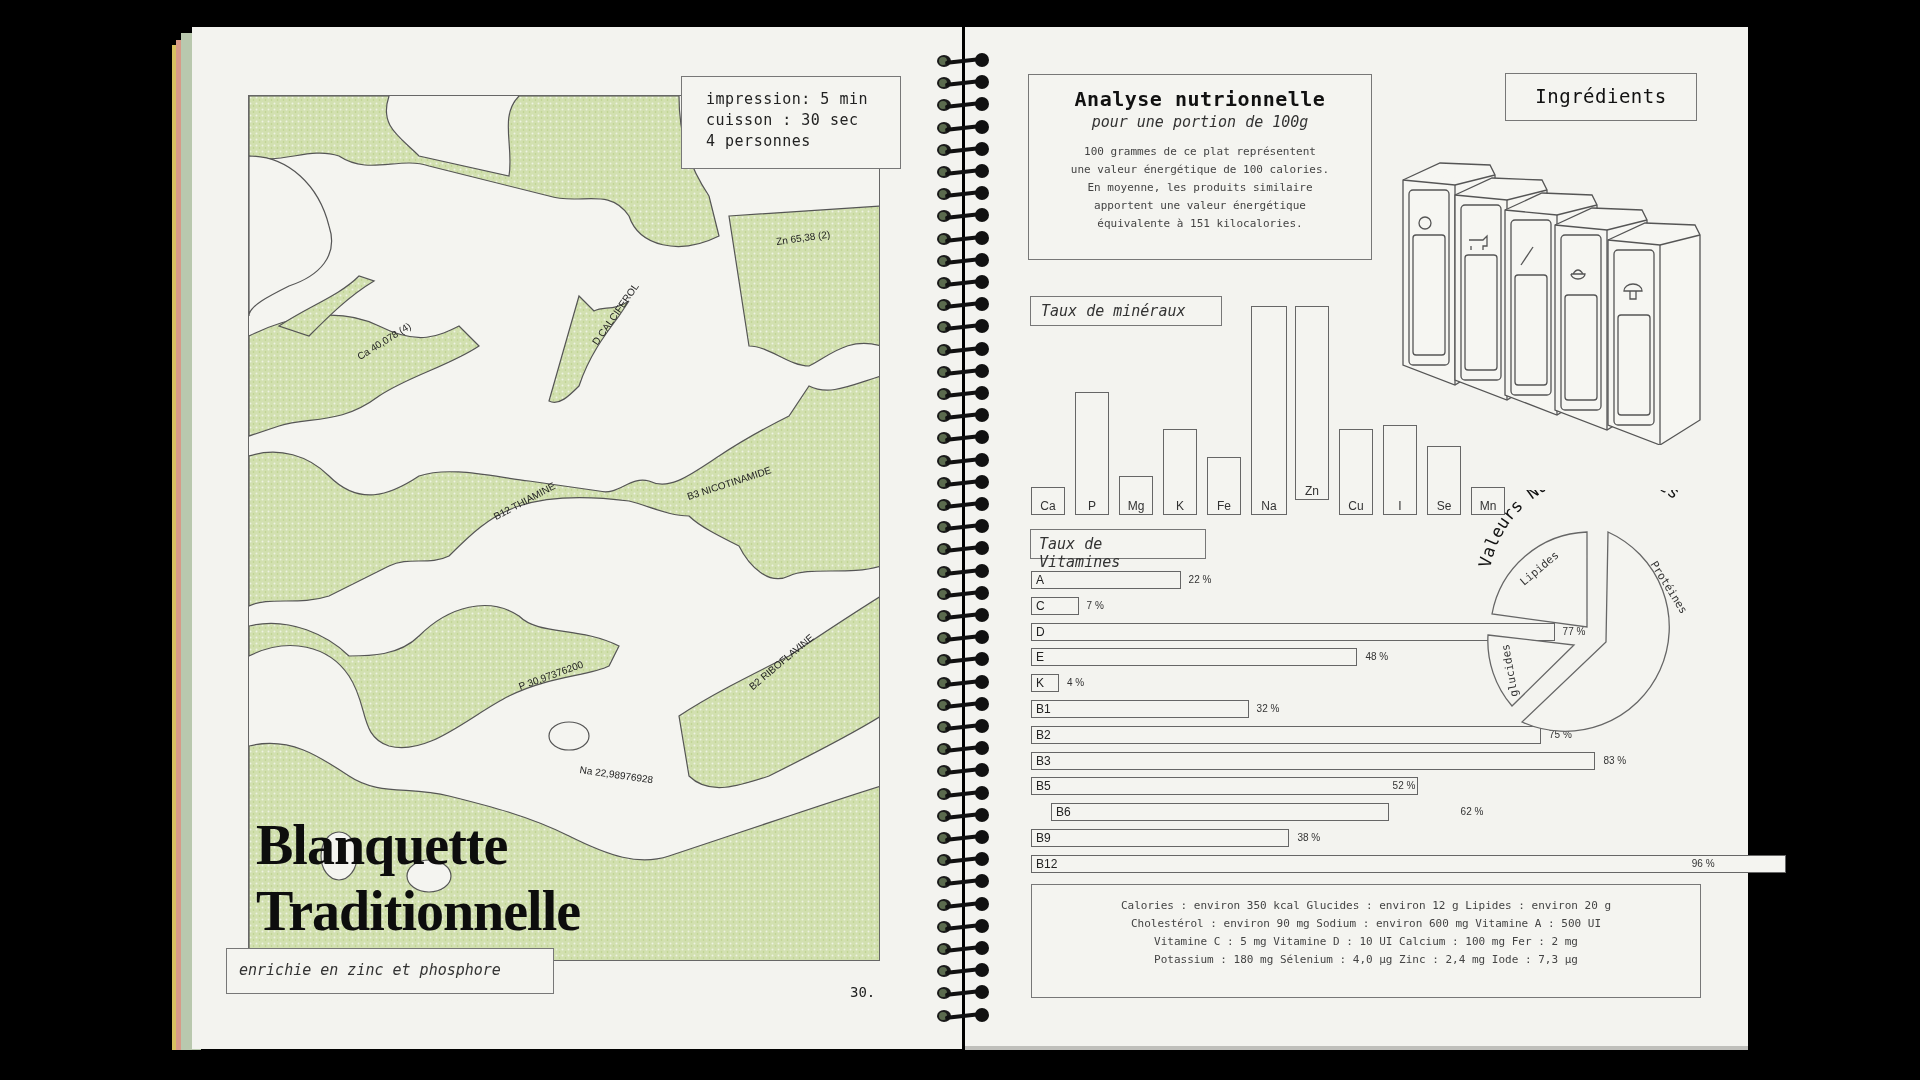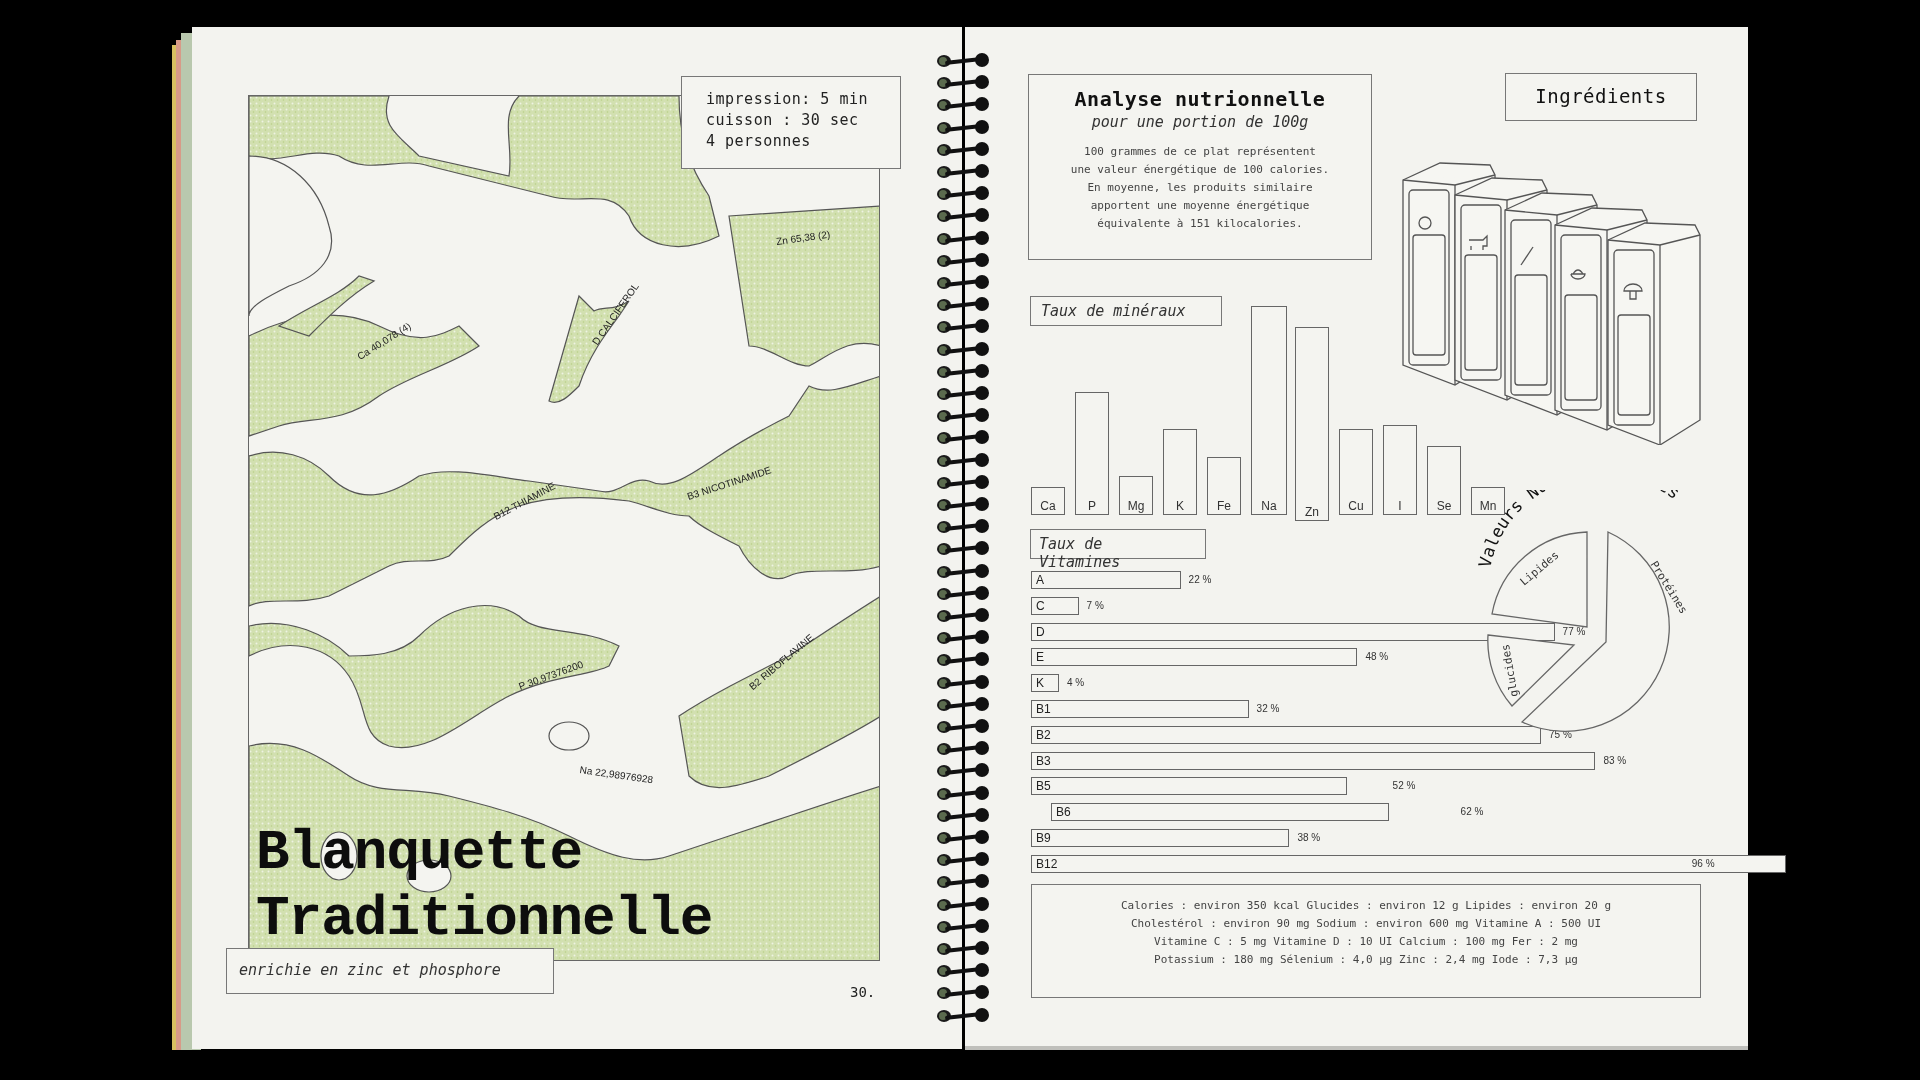--- a/index.html
+++ b/index.html
@@ -1,20 +1,20 @@
 <!DOCTYPE html>
 <html><head>
 <meta charset="utf-8">
 <style>
   html,body{margin:0;padding:0;}
   body{width:1920px;height:1080px;background:#000;position:relative;overflow:hidden;font-family:"DejaVu Sans Mono",monospace;color:#222;}
   .page{position:absolute;background:#f3f3ef;}
   .edge{position:absolute;}
   .box{position:absolute;border:1.5px solid #777;background:#f4f4f0;box-sizing:border-box;}
-  .sans{font-family:Liberation Mono, monospace;margin-top:8px;}
+  .sans{font-family:Liberation Serif, serif;}
   
   #map{position:absolute;left:248px;top:95px;width:632px;height:866px;border:1.5px solid #666;box-sizing:border-box;overflow:hidden;background:#f4f4f0;}
   .maplabel{position:absolute;font-family:"Liberation Sans",sans-serif;font-size:10px;color:#222;white-space:nowrap;transform-origin:left bottom;}
   
   .ring{position:absolute;left:937px;width:52px;height:12px;}
   .ring .h1{position:absolute;left:0;top:0;width:14px;height:12px;border-radius:50%;background:#1a1a1a;}
   .ring .h1::after{content:"";position:absolute;left:2px;top:2px;width:8px;height:8px;border-radius:50%;background:#5b6b4e;}
   .ring .wire{position:absolute;left:8px;top:4px;width:36px;height:4px;background:#111;border-radius:2px;transform:rotate(-6deg);}
   .ring .h2{position:absolute;right:0;top:-2px;width:14px;height:14px;border-radius:50%;background:#111;}
   
@@ -314,21 +314,21 @@
     </div>
   </div>
 
 <div class="box" style="left:1028px;top:74px;width:344px;height:186px;text-align:center;">
   <div style="margin-top:12px;font-size:20px;font-weight:bold;color:#111;letter-spacing:0.5px;">Analyse nutrionnelle</div>
   <div style="font-size:15px;font-style:italic;color:#333;margin-top:2px;">pour une portion de 100g</div>
   <div style="margin-top:12px;font-size:11px;line-height:18px;color:#444;">
     <div>100 grammes de ce plat représentent</div>
     <div>une valeur énergétique de 100 calories.</div>
     <div>En moyenne, les produits similaire</div>
-    <div>apportent une moyenne énergétique</div>
+    <div>apportent une valeur énergétique</div>
     <div>équivalente à 151 kilocalories.</div>
   </div>
 </div>
 
 <div class="box" style="left:1505px;top:73px;width:192px;height:48px;text-align:center;padding-top:11px;font-size:19px;color:#111;letter-spacing:0.5px;">
   <span>Ingrédients</span>
 </div>
 
 <svg width="320" height="300" viewBox="0 0 320 300" style="position:absolute;left:1395px;top:145px;">
   <g fill="#f6f6f2" stroke="#555" stroke-width="1.3">
@@ -390,21 +390,21 @@
     </div>
     <div class="mbar" style="left: 1163px; top: 429px; width: 34px; height: 86px;">
       <span>K</span>
     </div>
     <div class="mbar" style="left: 1207px; top: 456.95px; width: 34px; height: 58.05px;">
       <span>Fe</span>
     </div>
     <div class="mbar" style="left: 1251px; top: 306.45px; width: 34px; height: 208.55px; padding-left: 34px;">
       <span>Na</span>
     </div>
-    <div class="mbar" style="left: 1295px; top: 327px; width: 34px; height: 193.5px;">
+    <div class="mbar" style="left: 1295px; top: 306px; width: 34px; height: 193.5px;">
       <span>Zn</span>
     </div>
     <div class="mbar" style="left: 1339px; top: 429px; width: 34px; height: 86px;">
       <span>Cu</span>
     </div>
     <div class="mbar" style="left: 1383px; top: 424.7px; width: 34px; height: 90.3px;">
       <span>I</span>
     </div>
     <div class="mbar" style="left: 1427px; top: 446.2px; width: 34px; height: 68.8px;">
       <span>Se</span>
@@ -460,21 +460,21 @@
       </div>
       <div class="vpct" style="left: 518px;">75 %</div>
     </div>
     <div class="vrow" style="top: 751.6px;">
       <div class="vbar" style="width: 564.4px;">
         <span>B3</span>
       </div>
       <div class="vpct" style="left: 572.4px;">83 %</div>
     </div>
     <div class="vrow" style="top: 777.4px;">
-      <div class="vbar" style="width: 316px; padding-left: 20px;">
+      <div class="vbar" style="width: 387px; padding-left: 20px;">
         <span>B5</span>
       </div>
       <div class="vpct" style="left: 361.6px;">52 %</div>
     </div>
     <div class="vrow" style="top: 803.2px;">
       <div class="vbar" style="width: 338px; margin-left: 20px;">
         <span>B6</span>
       </div>
       <div class="vpct" style="left: 429.6px;">62 %</div>
     </div>

